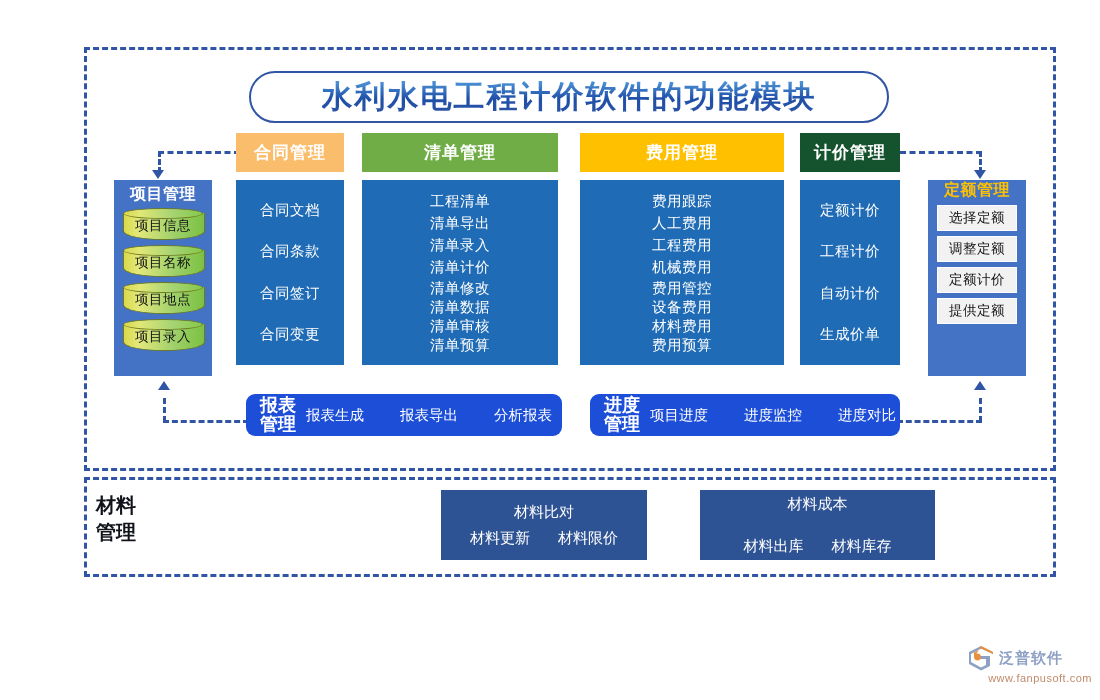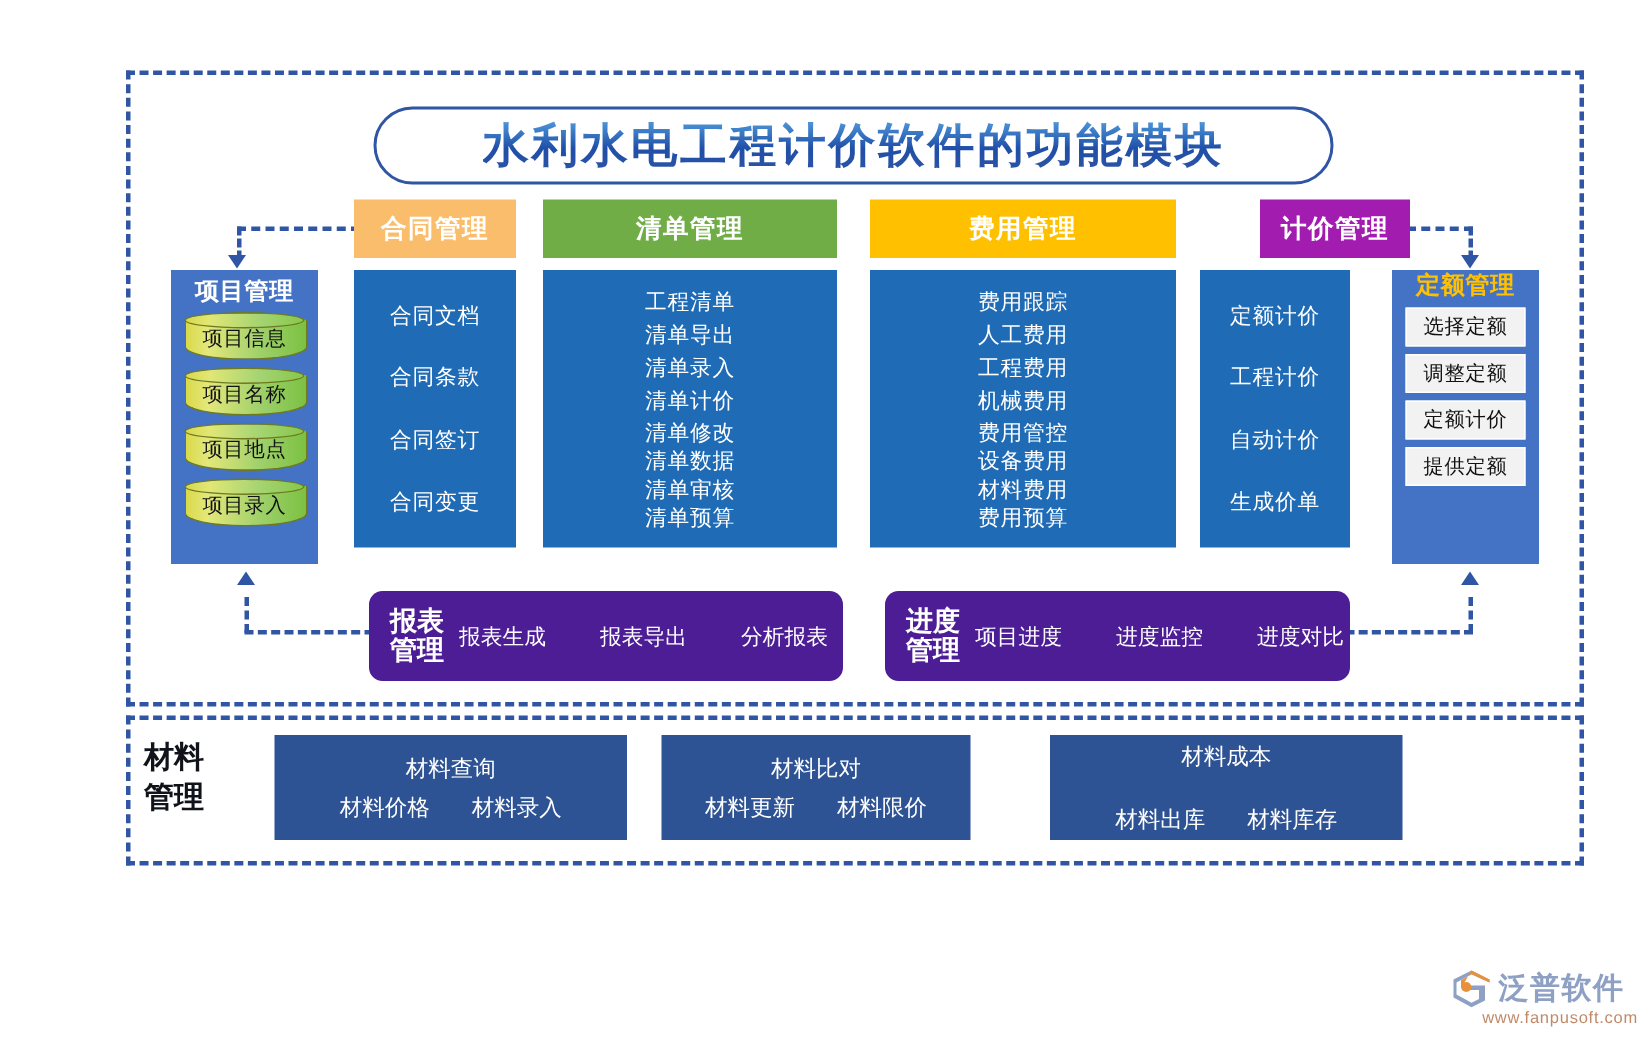--- a/index.html
+++ b/index.html
@@ -32,21 +32,21 @@
 
   
   .cat-header{
     position:absolute;height:39px;display:flex;align-items:center;
     justify-content:center;color:#ffffff;font-size:17px;font-weight:bold;
     letter-spacing:1px;box-sizing:border-box;
   }
   #hdr-contract{left:236px;top:133px;width:108px;background:#F9BD6B;}
   #hdr-list{left:362px;top:133px;width:196px;background:#70AD47;}
   #hdr-fee{left:580px;top:133px;width:204px;background:#FFC000;}
-  #hdr-price{left:840px;top:133px;width:100px;background:#a21caf;}
+  #hdr-price{left:800px;top:133px;width:100px;background:#14532d;}
 
   
   .panel{
     position:absolute;background:#1F6BB5;box-sizing:border-box;
     color:#ffffff;
   }
   #panel-contract{left:236px;top:180px;width:108px;height:185px;}
   #panel-list{left:362px;top:180px;width:196px;height:185px;}
   #panel-fee{left:580px;top:180px;width:204px;height:185px;}
   #panel-price{left:800px;top:180px;width:100px;height:185px;}
@@ -97,21 +97,21 @@
   }
   .quota-btn{
     width:80px;height:26px;margin:0 auto 5px auto;background:#F2F2F2;
     border:1px solid #ffffff;box-sizing:border-box;
     display:flex;align-items:center;justify-content:center;
     font-size:13.5px;color:#111111;white-space:nowrap;letter-spacing:0.5px;
   }
 
   
   .wide-row{
-    position:absolute;height:60px;background:#4c1d95;border-radius:9px;
+    position:absolute;height:42px;background:#1d4ed8;border-radius:9px;
     display:flex;align-items:center;box-sizing:border-box;
   }
   #row-report{left:246px;top:394px;width:316px;}
   #row-progress{left:590px;top:394px;width:310px;}
   .wide-label{
     color:#ffffff;font-size:18px;font-weight:bold;line-height:1.05;
     padding:0 6px 0 14px;white-space:nowrap;
   }
   .wide-items{display:flex;align-items:center;gap:36px;padding-left:4px;}
   .wide-item{color:#ffffff;font-size:14.5px;white-space:nowrap;}
@@ -138,21 +138,21 @@
   .conn{position:absolute;background:transparent;}
   .conn-h{border-top:3px dashed #2F55A4;}
   .conn-v{border-left:3px dashed #2F55A4;}
   .arrow{position:absolute;width:0;height:0;}
   .arrow-down{border-left:6px solid transparent;border-right:6px solid transparent;border-top:9px solid #2F55A4;}
   .arrow-up{border-left:6px solid transparent;border-right:6px solid transparent;border-bottom:9px solid #2F55A4;}
 
   
   #logo{position:absolute;left:968px;top:645px;width:124px;height:48px;}
   #logo-row{display:flex;align-items:center;gap:5px;}
-  #logo-text{font-size:20px;font-weight:bold;color:#8EA0C4;letter-spacing:1px;}
+  #logo-text{font-size:15px;font-weight:bold;color:#8EA0C4;letter-spacing:1px;}
   #logo-url{font-size:11px;color:#C08A6A;letter-spacing:0.5px;margin-top:1px;text-align:right;}
 </style>
 </head>
 <body>
 
 <div id="canvas">
 
   <div class="dashed-frame" id="frame-main"></div>
   <div class="dashed-frame" id="frame-material"></div>
 
@@ -279,27 +279,20 @@
       <span class="wide-item">进度监控</span>
       <span class="wide-item">进度对比</span>
     </div>
   </div>
 
   <div id="material-label">
     <div>材料</div>
     <div>管理</div>
   </div>
 
-  <div class="mat-box" id="mat-box-1">
-    <div class="mat-head">材料查询</div>
-    <div class="mat-subs">
-      <span class="mat-sub">材料价格</span>
-      <span class="mat-sub">材料录入</span>
-    </div>
-  </div>
 
   <div class="mat-box" id="mat-box-2">
     <div class="mat-head">材料比对</div>
     <div class="mat-subs">
       <span class="mat-sub">材料更新</span>
       <span class="mat-sub">材料限价</span>
     </div>
   </div>
 
   <div class="mat-box" id="mat-box-3">

